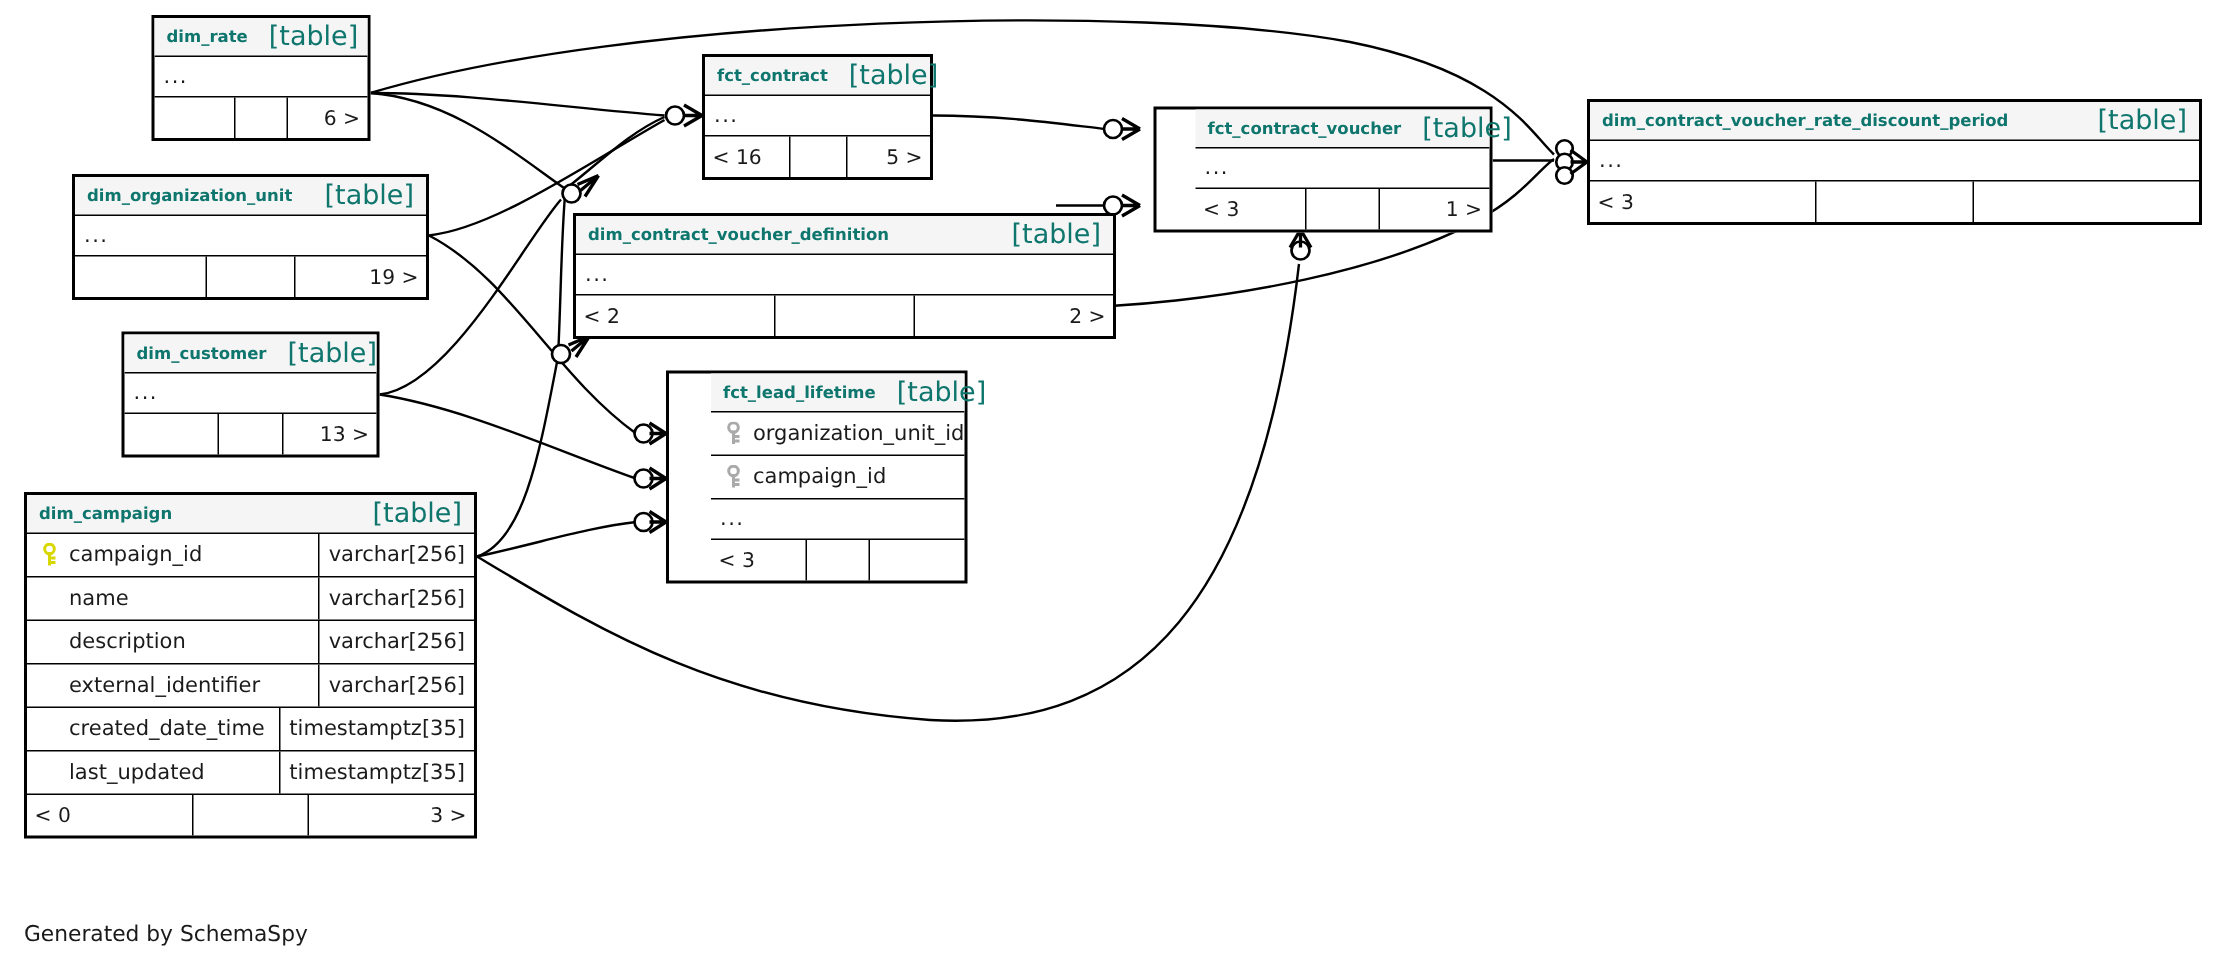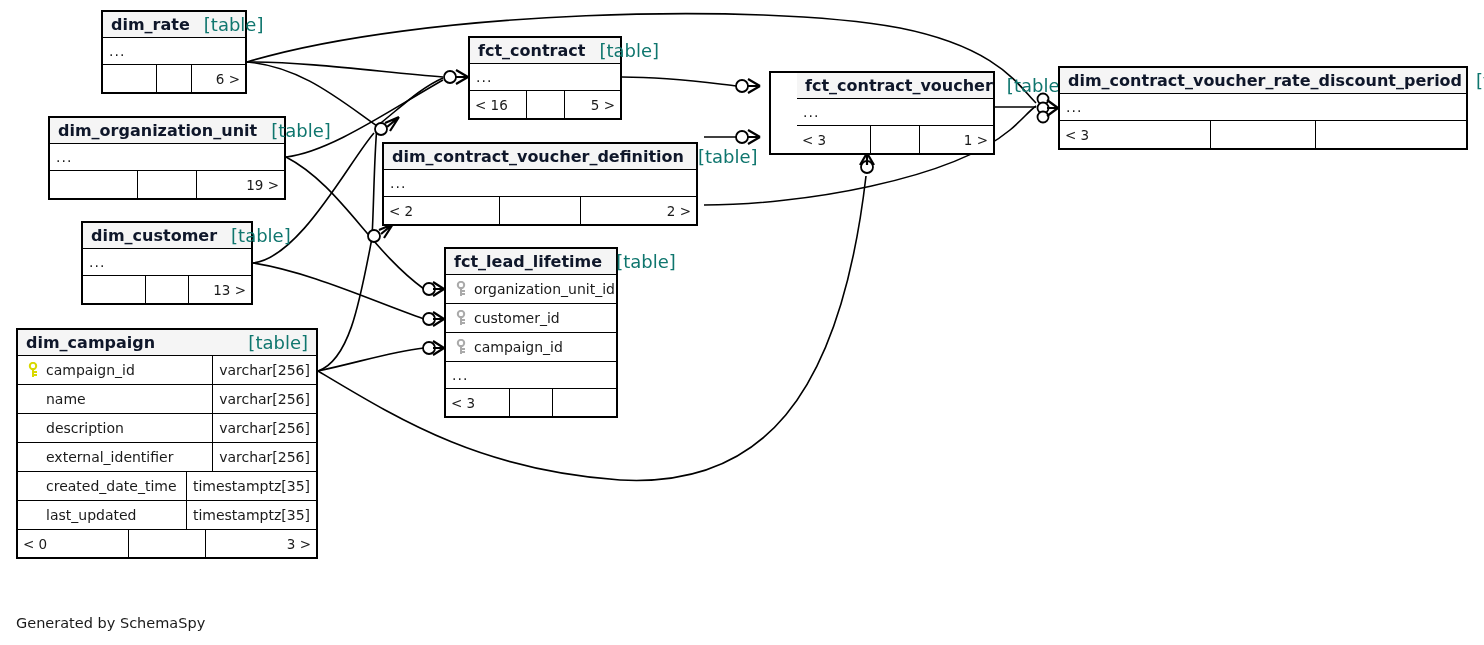--- a/index.html
+++ b/index.html
@@ -40,22 +40,22 @@
     align-items: center;
     justify-content: space-between;
     background: #f5f5f5;
     border-bottom: 1px solid #000000;
     padding: 3px 8px 4px 8px;
     box-sizing: border-box;
     height: 26px;
   }
   .tbl-name {
     font-weight: bold;
-    font-size: 16px;
-    color: #0f172a;
+    font-size: 11px;
+    color: #0f766e;
     white-space: nowrap;
   }
   .tbl-tag {
     font-size: 18px;
     color: #0f766e;
     white-space: nowrap;
     padding-left: 14px;
   }
   .col-row {
     display: flex;
@@ -324,33 +324,33 @@
           <span class="tbl-name">fct_contract</span>
           <span class="tbl-tag">[table]</span>
         </div>
         <div class="ellipsis-row">...</div>
         <div class="footer-row">
           <div class="foot-cell foot-left" style="flex: 0 0 37%;">&lt; 16</div>
           <div class="foot-cell foot-mid" style="flex: 0 0 26%;"></div>
           <div class="foot-cell foot-right" style="flex: 0 0 37%;">5 &gt;</div>
         </div>
       </div>
-      <div class="table-node" style="left: 382px; top: 142px; width: 316px;">
+      <div class="table-node" style="left: 382px; top: 142px; width: 362px;">
         <div class="tbl-header">
           <span class="tbl-name">dim_contract_voucher_definition</span>
           <span class="tbl-tag">[table]</span>
         </div>
         <div class="ellipsis-row">...</div>
         <div class="footer-row">
           <div class="foot-cell foot-left" style="flex: 0 0 37%;">&lt; 2</div>
           <div class="foot-cell foot-mid" style="flex: 0 0 26%;"></div>
           <div class="foot-cell foot-right" style="flex: 0 0 37%;">2 &gt;</div>
         </div>
       </div>
-      <div class="table-node" style="left: 444px; top: 247px; width: 174px;">
+      <div class="table-node" style="left: 444px; top: 247px; width: 201px; padding-left: 28px;">
         <div class="tbl-header">
           <span class="tbl-name">fct_lead_lifetime</span>
           <span class="tbl-tag">[table]</span>
         </div>
         <div class="col-row">
           <div class="col-name">
             <span class="key-icon"><svg viewBox="0 0 14 16" width="14" height="16">
                 <circle cx="7" cy="4" r="3.2" fill="none" stroke="#aaaaaa" stroke-width="2"></circle>
                 <rect x="6" y="6" width="2" height="9" fill="#aaaaaa"></rect>
                 <rect x="8" y="9" width="3" height="2" fill="#aaaaaa"></rect>
@@ -360,31 +360,20 @@
           </div>
         </div>
         <div class="col-row">
           <div class="col-name">
             <span class="key-icon"><svg viewBox="0 0 14 16" width="14" height="16">
                 <circle cx="7" cy="4" r="3.2" fill="none" stroke="#aaaaaa" stroke-width="2"></circle>
                 <rect x="6" y="6" width="2" height="9" fill="#aaaaaa"></rect>
                 <rect x="8" y="9" width="3" height="2" fill="#aaaaaa"></rect>
                 <rect x="8" y="12" width="3" height="2" fill="#aaaaaa"></rect>
               </svg></span>
-            <span>customer_id</span>
-          </div>
-        </div>
-        <div class="col-row">
-          <div class="col-name">
-            <span class="key-icon"><svg viewBox="0 0 14 16" width="14" height="16">
-                <circle cx="7" cy="4" r="3.2" fill="none" stroke="#aaaaaa" stroke-width="2"></circle>
-                <rect x="6" y="6" width="2" height="9" fill="#aaaaaa"></rect>
-                <rect x="8" y="9" width="3" height="2" fill="#aaaaaa"></rect>
-                <rect x="8" y="12" width="3" height="2" fill="#aaaaaa"></rect>
-              </svg></span>
             <span>campaign_id</span>
           </div>
         </div>
         <div class="ellipsis-row">...</div>
         <div class="footer-row">
           <div class="foot-cell foot-left" style="flex: 0 0 37%;">&lt; 3</div>
           <div class="foot-cell foot-mid" style="flex: 0 0 26%;"></div>
           <div class="foot-cell foot-right" style="flex: 0 0 37%;"></div>
         </div>
       </div>

